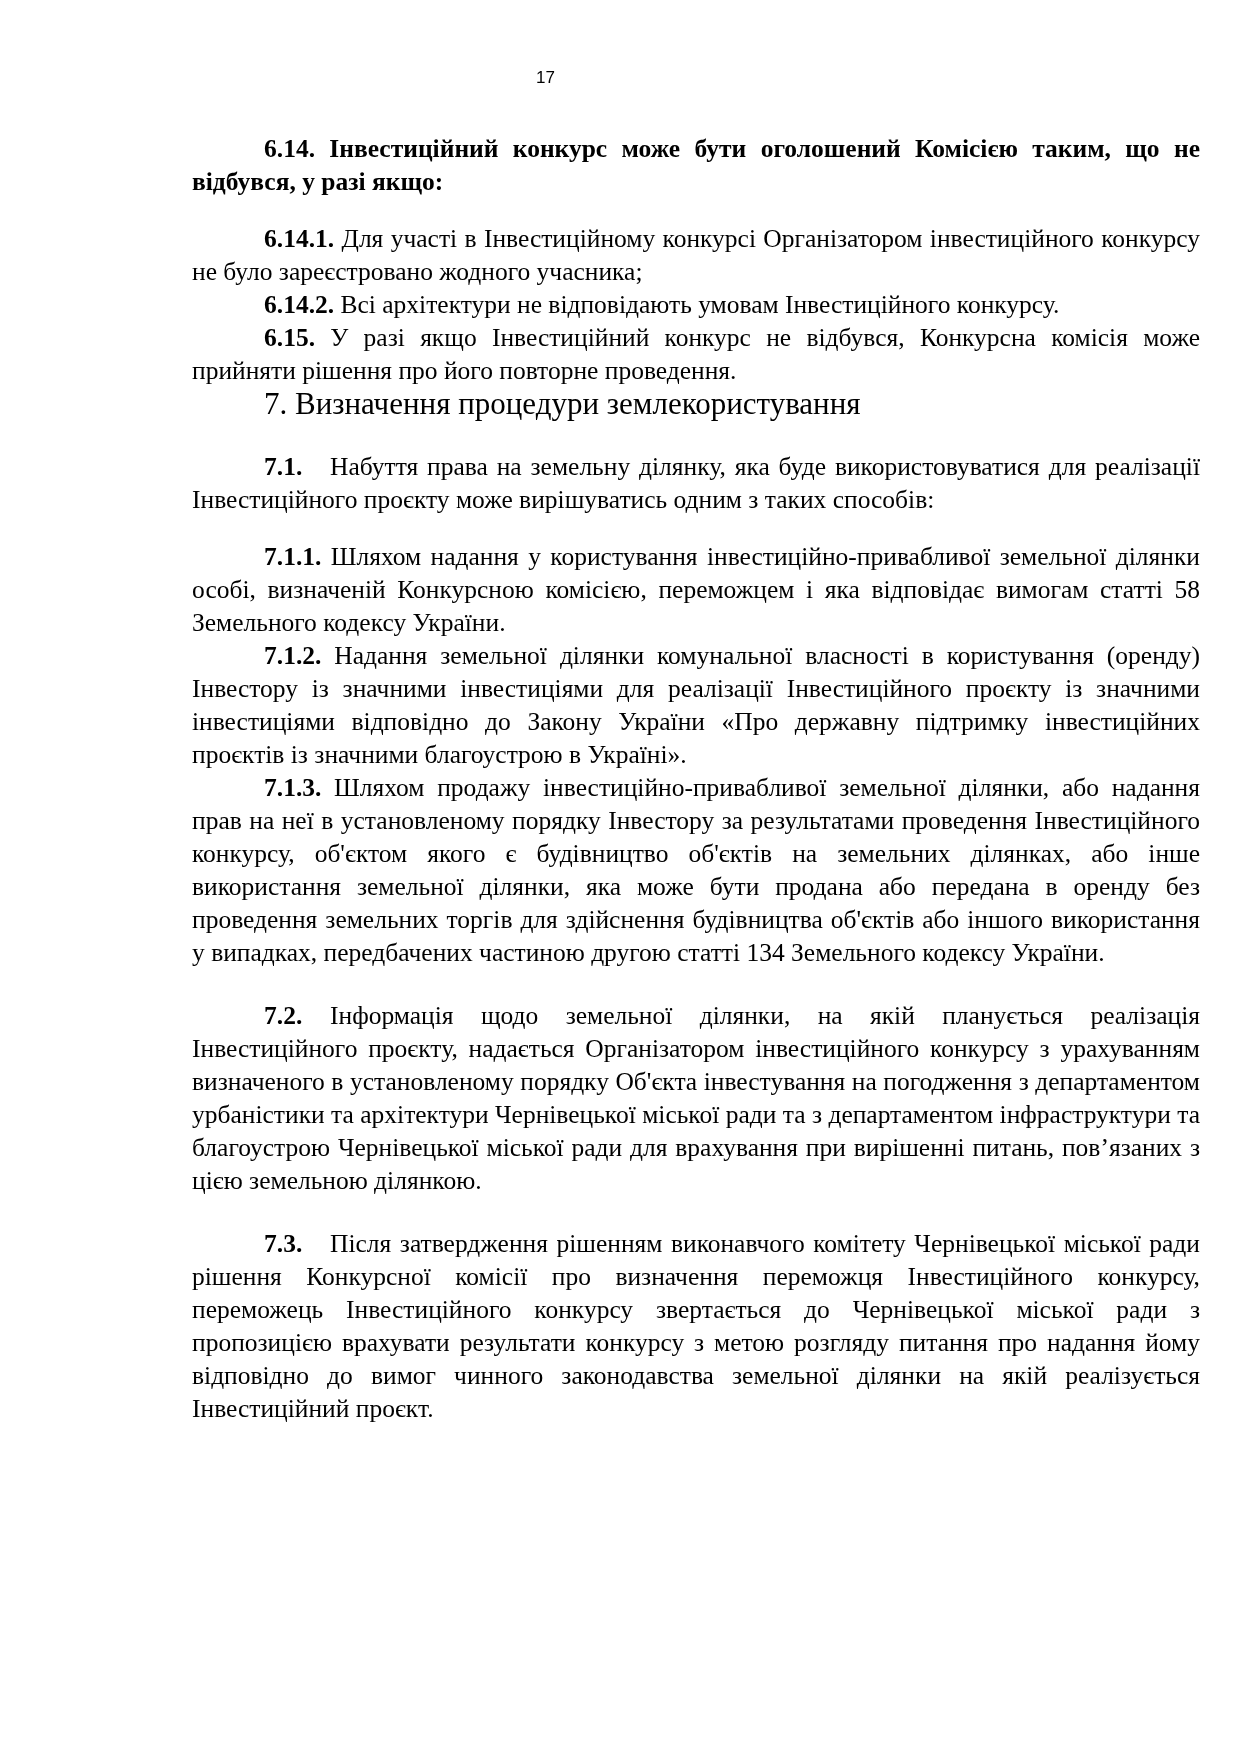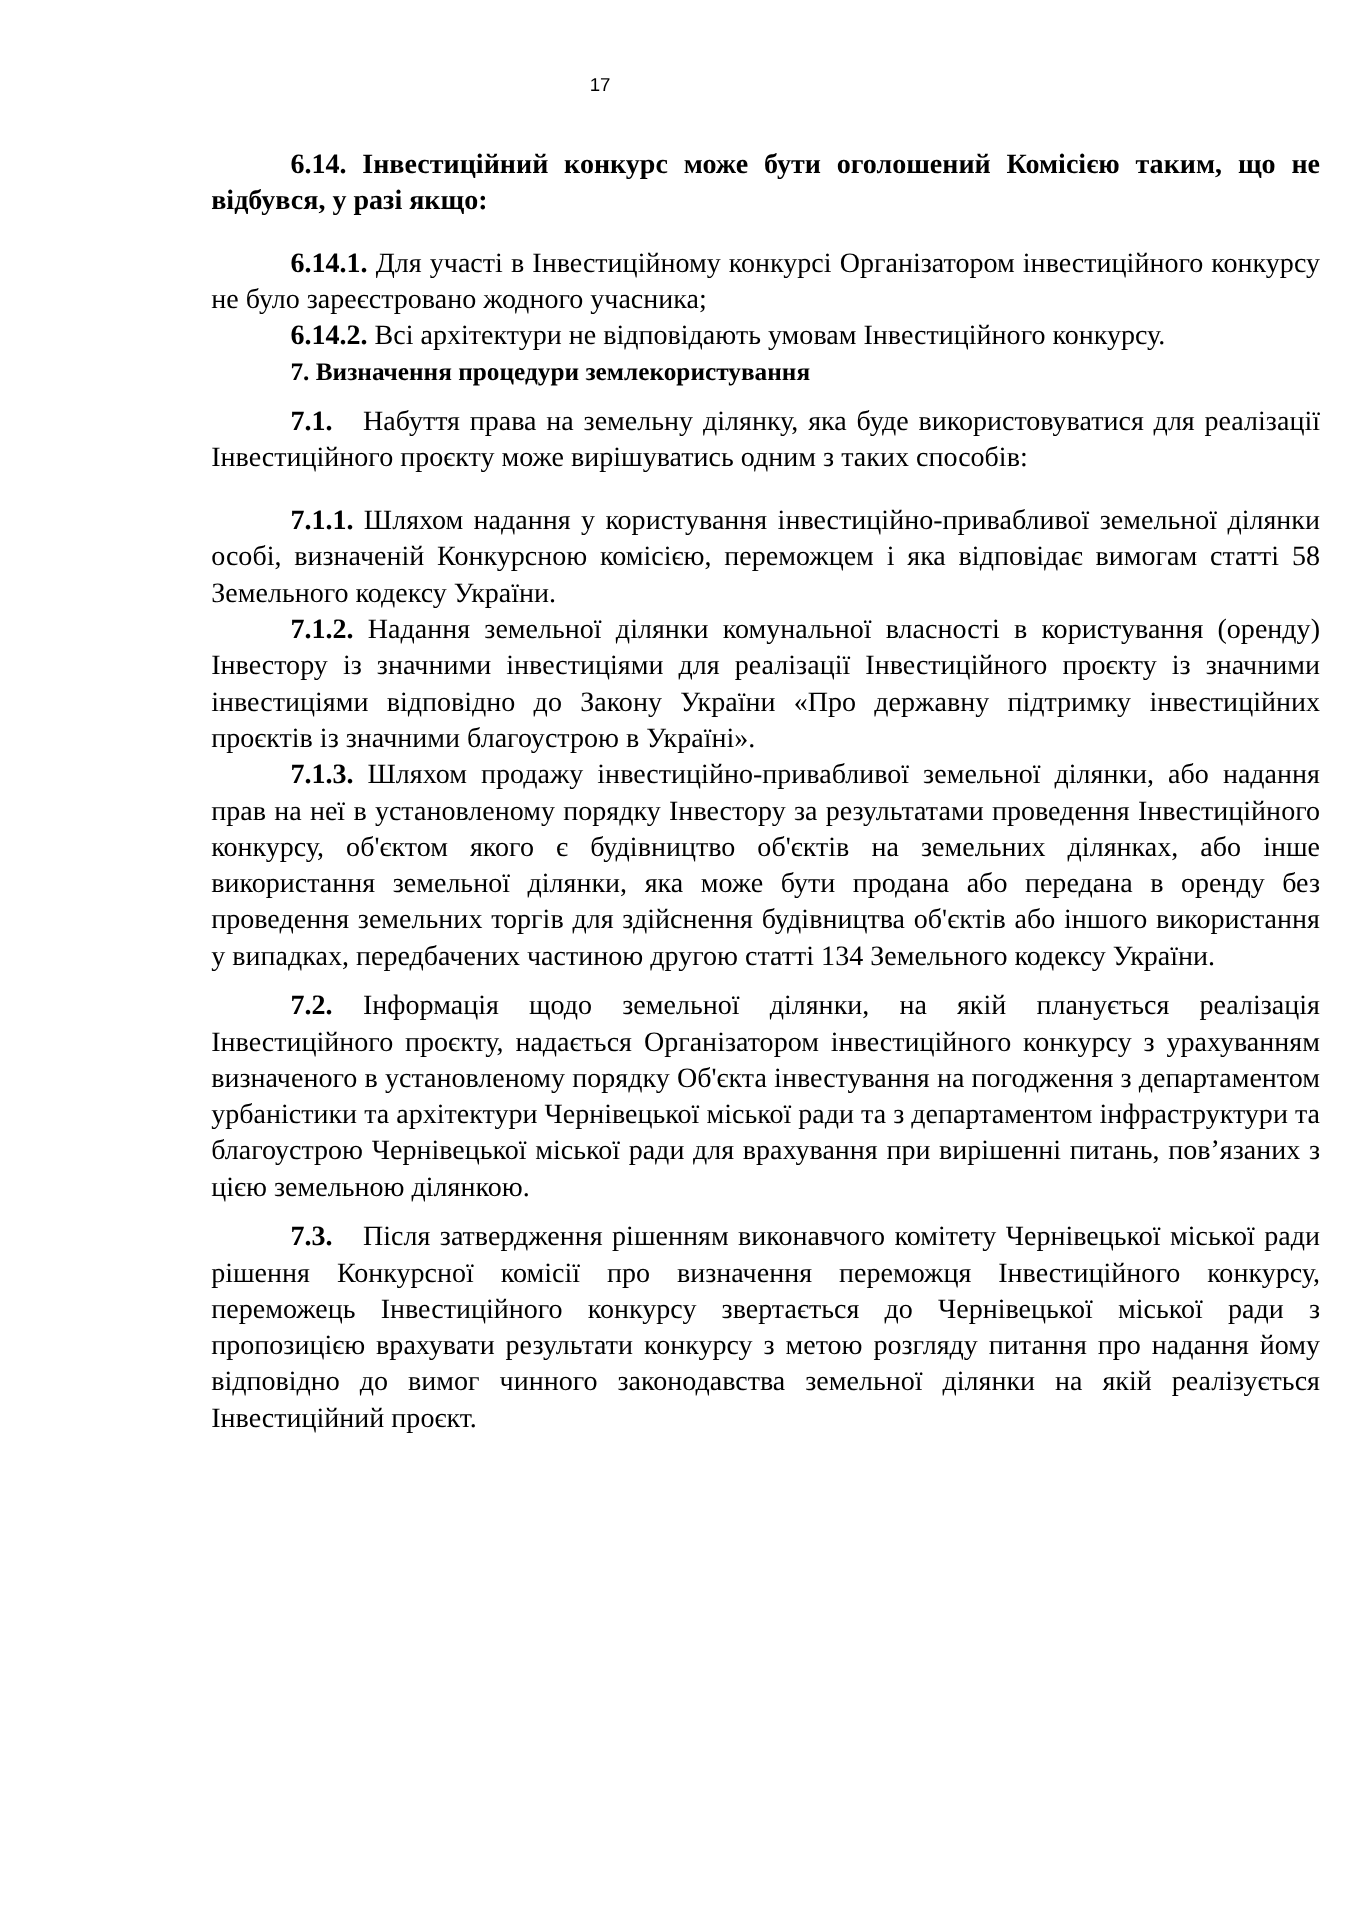--- a/index.html
+++ b/index.html
@@ -8,38 +8,39 @@
     position: absolute; top: 68px; left: 0; width: 1091px; text-align: center;
     font-family: "Liberation Sans", sans-serif; font-size: 17px;
   }
   .content {
     position: absolute; left: 192px; top: 132px; width: 1008px;
     font-family: "Liberation Serif", serif; font-size: 25.5px; line-height: 33px;
   }
   p { margin: 0; text-align: justify; text-indent: 72px; }
   .bold { font-weight: bold; }
   .gap-m { margin-top: 24px; }
-  .gap-l { margin-top: 12px; }
-  .heading { margin: 0; text-indent: 72px; font-weight: bold; font-size: 23px; }
+  .gap-l { margin-top: 30px; }
+  .heading { margin: 0; text-indent: 72px; font-weight: normal; font-size: 31px; }
   .num { font-weight: bold; }
   .num-tab { display: inline-block; font-weight: bold; min-width: 66px; text-indent: 0; }
 </style>
 </head>
 <body>
 
 <div class="page-num">17</div>
 
 <div class="content">
 
   <p class="bold">6.14.  Інвестиційний конкурс може бути оголошений Комісією таким, що не відбувся, у разі якщо:</p>
 
   <p class="gap-m"><span class="num">6.14.1.</span><span> Для участі в Інвестиційному конкурсі Організатором інвестиційного конкурсу не було зареєстровано жодного учасника;</span></p>
 
   <p><span class="num">6.14.2.</span><span> Всі архітектури не відповідають умовам Інвестиційного конкурсу.</span></p>
 
+  <p><span class="num">6.15.</span><span> У разі якщо Інвестиційний конкурс не відбувся, Конкурсна комісія може прийняти рішення про його повторне проведення.</span></p>
 
   <p class="heading gap-l">7. Визначення процедури землекористування</p>
 
   <p class="gap-l"><span class="num-tab">7.1.</span><span>Набуття права на земельну ділянку, яка буде використовуватися для реалізації Інвестиційного проєкту може вирішуватись одним з таких способів:</span></p>
 
   <p class="gap-m"><span class="num">7.1.1.</span><span> Шляхом надання у користування інвестиційно-привабливої земельної ділянки особі, визначеній Конкурсною комісією, переможцем і яка відповідає вимогам статті 58 Земельного кодексу України.</span></p>
 
   <p><span class="num">7.1.2.</span><span> Надання земельної ділянки комунальної власності в користування (оренду) Інвестору із значними інвестиціями для реалізації Інвестиційного проєкту із значними інвестиціями відповідно до Закону України «Про державну підтримку інвестиційних проєктів із значними благоустрою в Україні».</span></p>
 
   <p><span class="num">7.1.3.</span><span> Шляхом продажу інвестиційно-привабливої земельної ділянки, або надання прав на неї в установленому порядку Інвестору за результатами проведення Інвестиційного конкурсу, об'єктом якого є будівництво об'єктів на земельних ділянках, або інше використання земельної ділянки, яка може бути продана або передана в оренду без проведення земельних торгів для здійснення будівництва об'єктів або іншого використання у випадках, передбачених частиною другою статті 134 Земельного кодексу України.</span></p>

